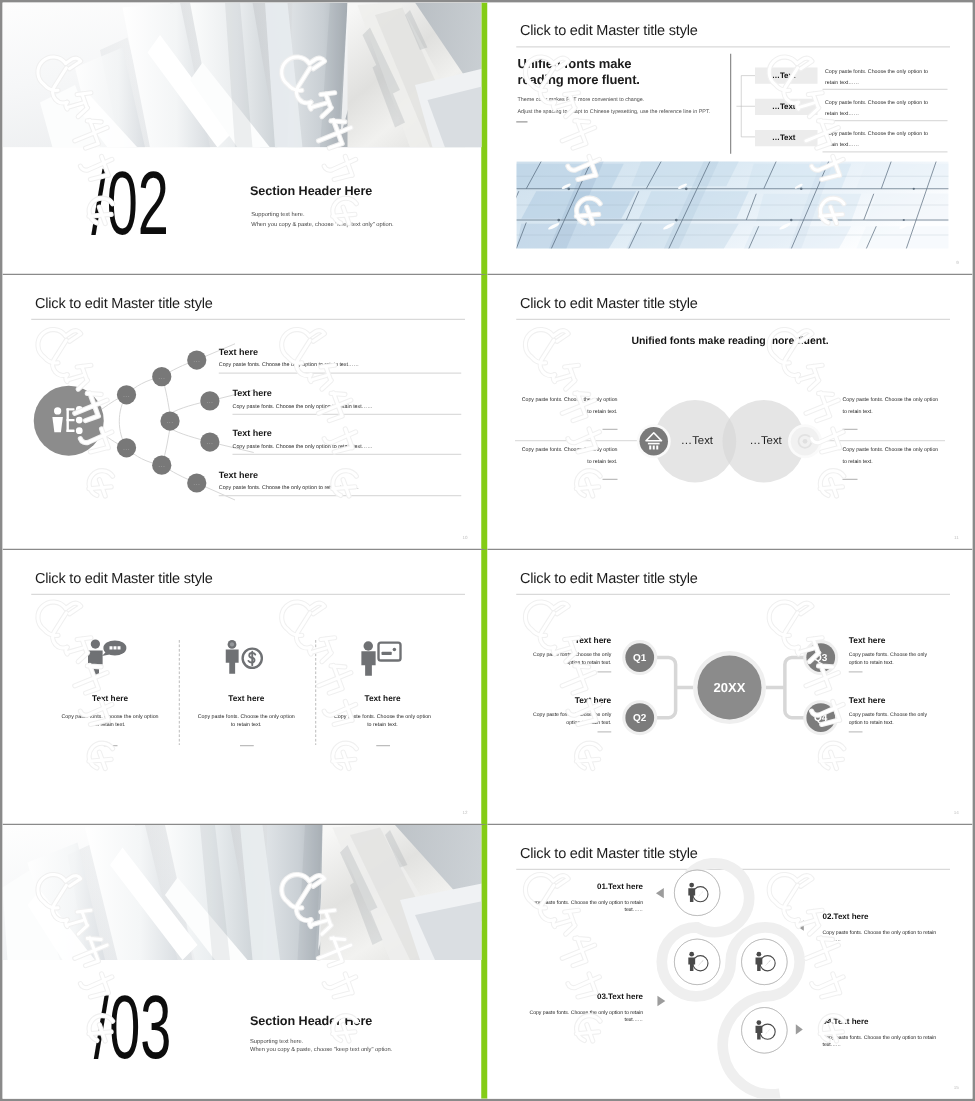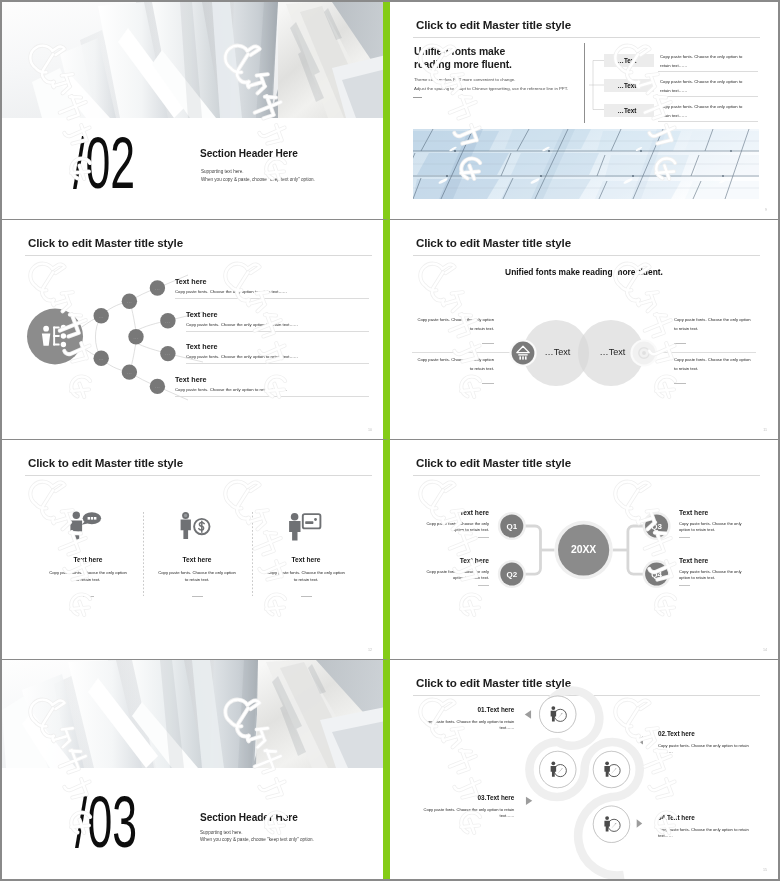--- a/index.html
+++ b/index.html
@@ -1,30 +1,30 @@
 <!DOCTYPE html>
 <html><head>
 <meta charset="utf-8">
 <style>
   html,body{margin:0;padding:0;background:#fff;}
   body{width:780px;height:881px;font-family:"Liberation Sans",sans-serif;-webkit-font-smoothing:antialiased;}
   .page{position:relative;width:780px;height:881px;box-sizing:border-box;border:2px solid #8a8a8a;background:#fff;overflow:hidden;}
   .grid{position:absolute;left:0;top:0;width:776px;height:877px;display:grid;grid-template-columns:388px 388px;grid-template-rows:218px 220px 220px 219px;}
   .slide{position:relative;overflow:hidden;background:#fff;box-sizing:border-box;}
-  .slide.brd-r{border-right:7px solid #84cc16;}
+  .slide.brd-r{border-right:5px solid #84cc16;}
   .slide.brd-b{border-bottom:1px solid #8a8a8a;}
   .wm-layer{position:absolute;left:0;top:0;width:776px;height:877px;pointer-events:none;}
   
   .sec-img{position:absolute;left:0;top:0;width:388px;height:116px;overflow:hidden;}
   .sec-num{position:absolute;left:71px;top:125px;font-size:72px;line-height:72px;font-weight:300;color:#0d0d0d;letter-spacing:0px;transform:scaleX(0.62);transform-origin:0 0;white-space:nowrap;}
   .sec-head{position:absolute;left:198px;top:146px;font-size:10.1px;line-height:12px;font-weight:bold;color:#1a1a1a;letter-spacing:-0.05px;white-space:nowrap;}
   .sec-sub1{position:absolute;left:199px;top:167px;font-size:4.6px;line-height:6px;color:#3f3f3f;white-space:nowrap;}
   .sec-sub2{position:absolute;left:199px;top:175px;font-size:4.6px;line-height:6px;color:#3f3f3f;white-space:nowrap;}
   
-  .mt{position:absolute;left:26px;top:16px;font-size:11.6px;line-height:13px;font-weight:bold;color:#1c1c1c;letter-spacing:-0.15px;white-space:nowrap;}
+  .mt{position:absolute;left:26px;top:16px;font-size:11.6px;line-height:13px;font-weight:normal;color:#1c1c1c;letter-spacing:-0.15px;white-space:nowrap;}
   .mt-rule{position:absolute;left:23px;top:34.5px;width:347px;height:1px;background:#d9d9d9;}
   .pg{position:absolute;right:11px;bottom:7px;font-size:3.6px;color:#c0c0c0;}
   
   .uf-lead1{position:absolute;left:24px;top:44px;font-size:10.4px;line-height:11.5px;font-weight:bold;color:#1c1c1c;letter-spacing:-0.1px;white-space:nowrap;}
   .uf-lead2{position:absolute;left:24px;top:56.5px;font-size:10.4px;line-height:11.5px;font-weight:bold;color:#1c1c1c;letter-spacing:-0.1px;white-space:nowrap;}
   .uf-body1{position:absolute;left:24px;top:75px;font-size:4.3px;line-height:6px;color:#4d4d4d;white-space:nowrap;}
   .uf-body2{position:absolute;left:24px;top:84px;font-size:4.3px;line-height:6px;color:#4d4d4d;white-space:nowrap;}
   .uf-dash{position:absolute;left:23px;top:95px;width:9px;height:1px;background:#9a9a9a;}
   .uf-vrule{position:absolute;left:194px;top:41px;width:1.2px;height:80px;background:#8f8f8f;}
   .uf-tree{position:absolute;left:199px;top:52px;width:16px;height:62px;}

